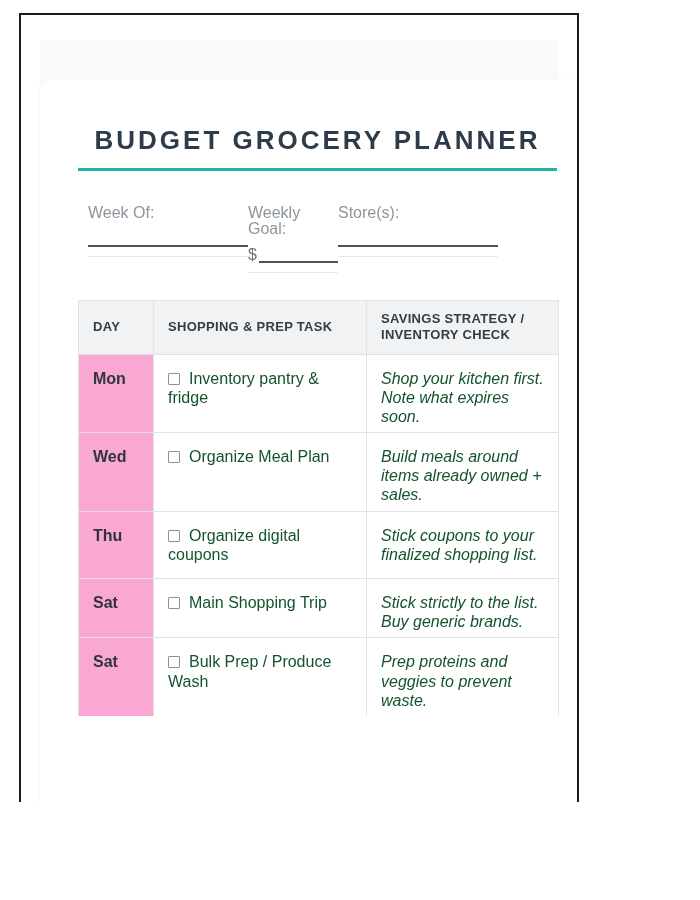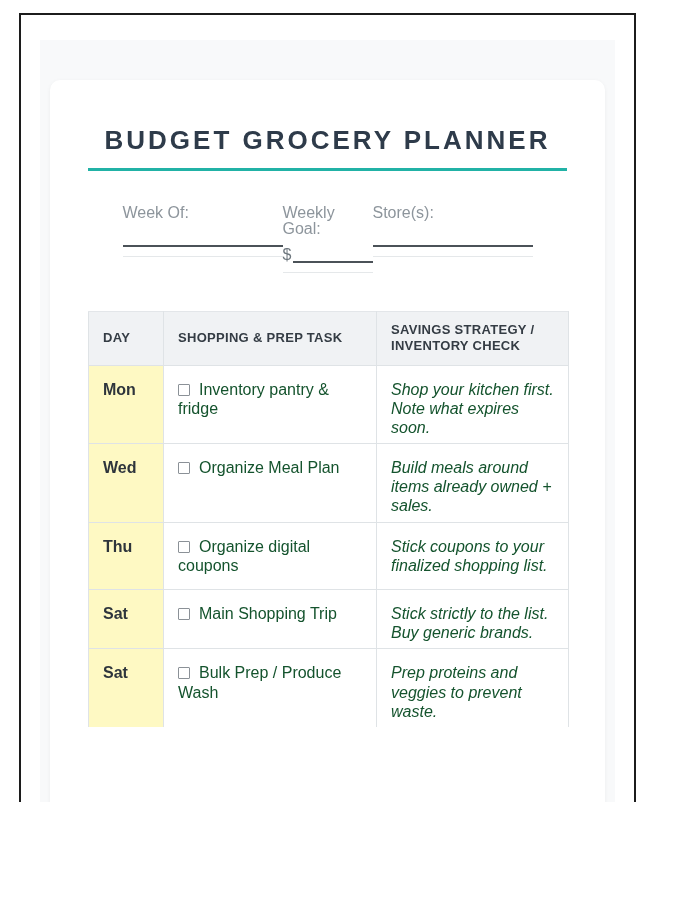--- a/index.html
+++ b/index.html
@@ -1,21 +1,21 @@
 <!DOCTYPE html>
 <html><head>
 <meta charset="utf-8">
 <style>
   * { box-sizing: border-box; margin: 0; padding: 0; }
   html, body { width: 700px; height: 900px; background: #ffffff; }
   body { font-family: "Liberation Sans", "DejaVu Sans", sans-serif; position: relative; }
 
   .frame {
     position: absolute; left: 19px; top: 13px;
-    width: 617px; height: 789px;
+    width: 560px; height: 789px;
     border: 2px solid #1c1c1c; border-bottom: none;
     background: #ffffff; overflow: hidden;
   }
   .page-bg {
     position: absolute; left: 19px; right: 19px; top: 25px;
     height: 900px; background: #f8f9fa;
   }
   .card {
     width: 555px; margin: 40px auto 0; background: #ffffff;
     border-radius: 10px; padding: 47px 38px 40px;
@@ -23,47 +23,47 @@
     min-height: 820px;
   }
 
   .title {
     text-align: center; font-size: 26px; font-weight: 700;
     letter-spacing: 3px; color: #2e3b4a; line-height: 1;
   }
   .accent-divider { margin-top: 15px; height: 3px; border: none; }
 
   .fields-row {
-    display: flex; justify-content: center;
+    display: flex; justify-content: flex-start;
     margin-top: 34px; padding: 0 10px;
   }
   .field { display: flex; flex-direction: column; }
   .field-weekof  { width: 160px; }
   .field-stores  { width: 160px; }
   .field-goal    { width: 90px; }
   .field-label { font-size: 16px; color: #8d959c; line-height: 1; }
   .blank-row { display: flex; align-items: flex-end; height: 21px; margin-top: 5px; }
   .dollar { font-size: 16px; color: #6d767d; line-height: 1; padding-right: 2px; }
   .blank { flex: 1; border-bottom: 2px solid #4b5258; height: 100%; }
   .underlay { border-bottom: 1px solid #e5e8ea; margin-top: 9px; }
 
   table.planner {
-    margin-top: 38px; width: 480px; border-collapse: collapse; table-layout: fixed;
+    margin-top: 27px; width: 480px; border-collapse: collapse; table-layout: fixed;
     border-left: 1px solid #dfe3e6; border-right: 1px solid #dfe3e6; border-top: 1px solid #e3e6e9;
   }
   col.c-day { width: 75px; } col.c-task { width: 213px; } col.c-strat { width: 192px; }
   .planner th, .planner td { border-top: 1px solid #dfe3e6; text-align: left; }
   .planner thead th {
     background: #f0f2f4; color: #343c44; font-size: 13px; font-weight: 700;
     letter-spacing: 0.3px; line-height: 1.25; padding: 10px 14px; vertical-align: middle;
     border-top: none;
   }
   .planner td, .planner tbody th { vertical-align: top; font-size: 16px; line-height: 1.2; }
   .planner tbody th.day-cell {
-    background: #fef9c3; color: #2e353c; font-weight: 700; padding: 14px;
+    background: #f9a8d4; color: #2e353c; font-weight: 700; padding: 14px;
   }
   .planner td { border-left: 1px solid #dfe3e6; color: #14532d; }
   .planner td.task-cell { padding: 14px 12px 14px 14px; }
   .planner td.strategy-cell { padding: 14px 13px 6px 14px; font-style: italic; }
   .planner thead th + th { border-left: 1px solid #dfe3e6; }
   .cb {
     display: inline-block; width: 12px; height: 12px;
     border: 1.5px solid #8b9197; background: #fff;
     margin-right: 9px; vertical-align: -1px; border-radius: 1px;
   }

